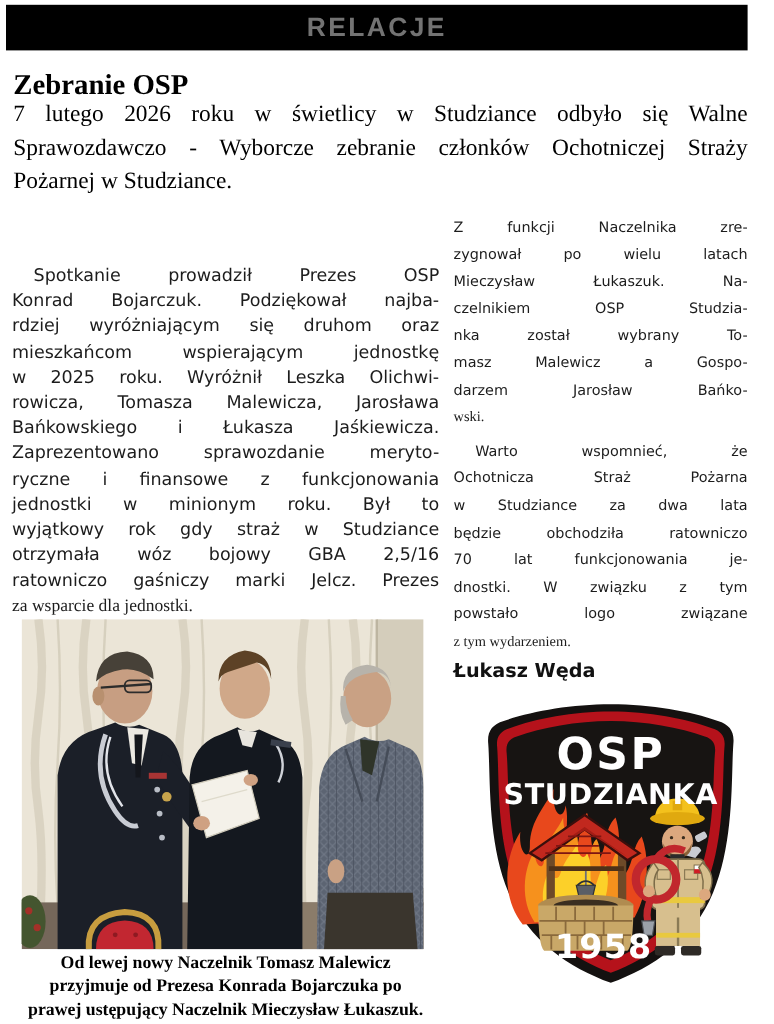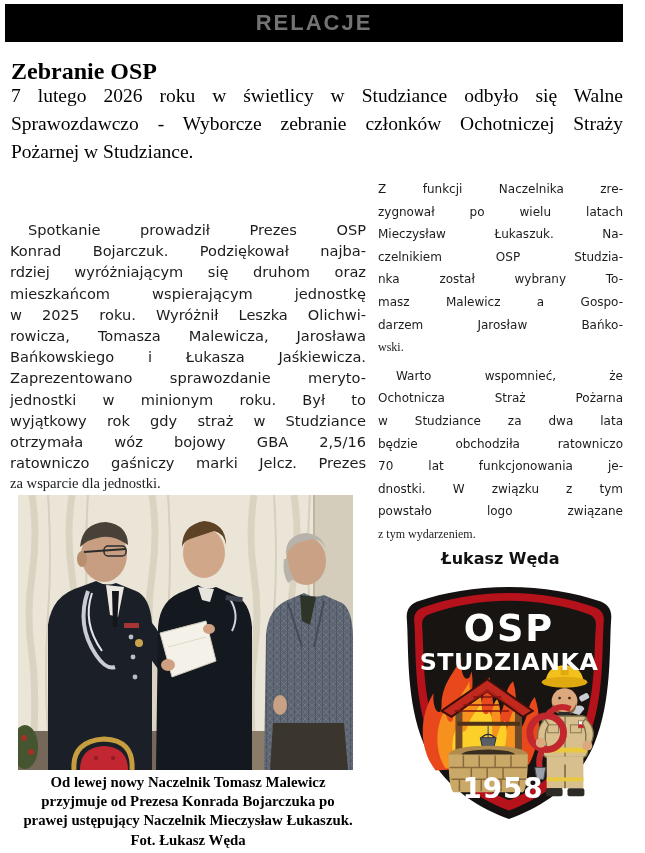--- a/index.html
+++ b/index.html
@@ -29,21 +29,21 @@
   .indent-first .jline:first-child{text-indent:18px;}
 
   .photo-figure{margin:0;margin-left:8px;width:335px;height:275px;}
   .photo-figure svg{display:block;}
 
   .photo-caption{margin-top:3px;width:356px;font-family:"Liberation Serif",serif;
           font-weight:bold;font-size:14.8px;line-height:19.4px;}
   .photo-caption .jline{text-align:center;text-align-last:center;}
 
   .para2{margin-top:6px;}
-  .byline{margin-top:3px;text-align:center;font-family:"DejaVu Sans","Liberation Sans",sans-serif;
+  .byline{margin-top:3px;text-align:left;font-family:"DejaVu Sans","Liberation Sans",sans-serif;
           font-weight:bold;font-size:16px;color:#111;}
 
   .badge-wrap{margin-top:16px;margin-left:19px;width:225px;height:238px;}
   .badge-wrap svg{display:block;}
 </style>
 </head>
 <body>
 
 <div class="page">
 
@@ -62,20 +62,21 @@
   <div class="col-left">
     <div class="body-text indent-first">
         <div class="jline">Spotkanie prowadził Prezes OSP</div>
         <div class="jline">Konrad Bojarczuk. Podziękował najba-</div>
         <div class="jline">rdziej wyróżniającym się druhom oraz</div>
         <div class="jline">mieszkańcom wspierającym jednostkę</div>
         <div class="jline">w 2025 roku.  Wyróżnił Leszka Olichwi-</div>
         <div class="jline">rowicza, Tomasza Malewicza, Jarosława</div>
         <div class="jline">Bańkowskiego i Łukasza Jaśkiewicza.</div>
         <div class="jline">Zaprezentowano sprawozdanie meryto-</div>
+        <div class="jline">ryczne i finansowe z funkcjonowania</div>
         <div class="jline">jednostki w minionym roku. Był to</div>
         <div class="jline">wyjątkowy rok gdy straż w Studziance</div>
         <div class="jline">otrzymała wóz bojowy GBA 2,5/16</div>
         <div class="jline">ratowniczo gaśniczy marki Jelcz. Prezes</div>
         <div class="jline jlast">za wsparcie dla jednostki.</div>
       </div>
 
     <figure class="photo-figure">
 
       <svg width="335" height="275" viewBox="0 0 335 275">

